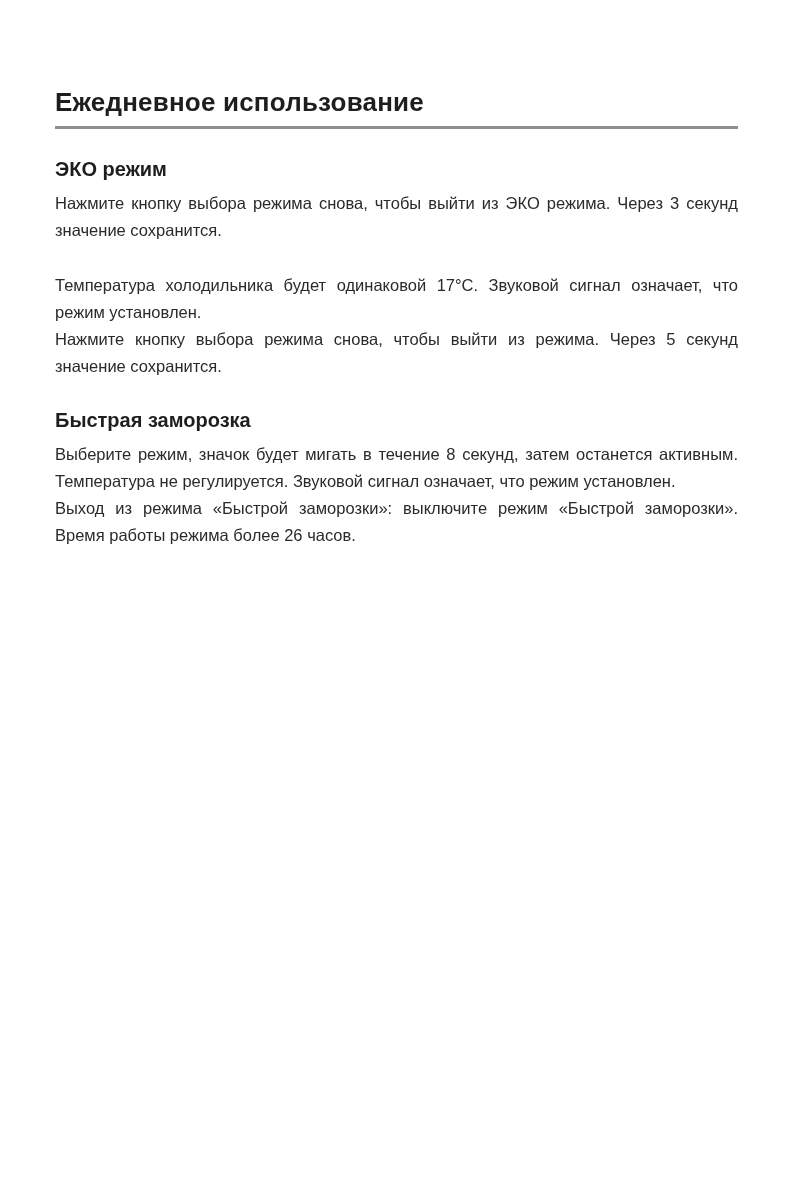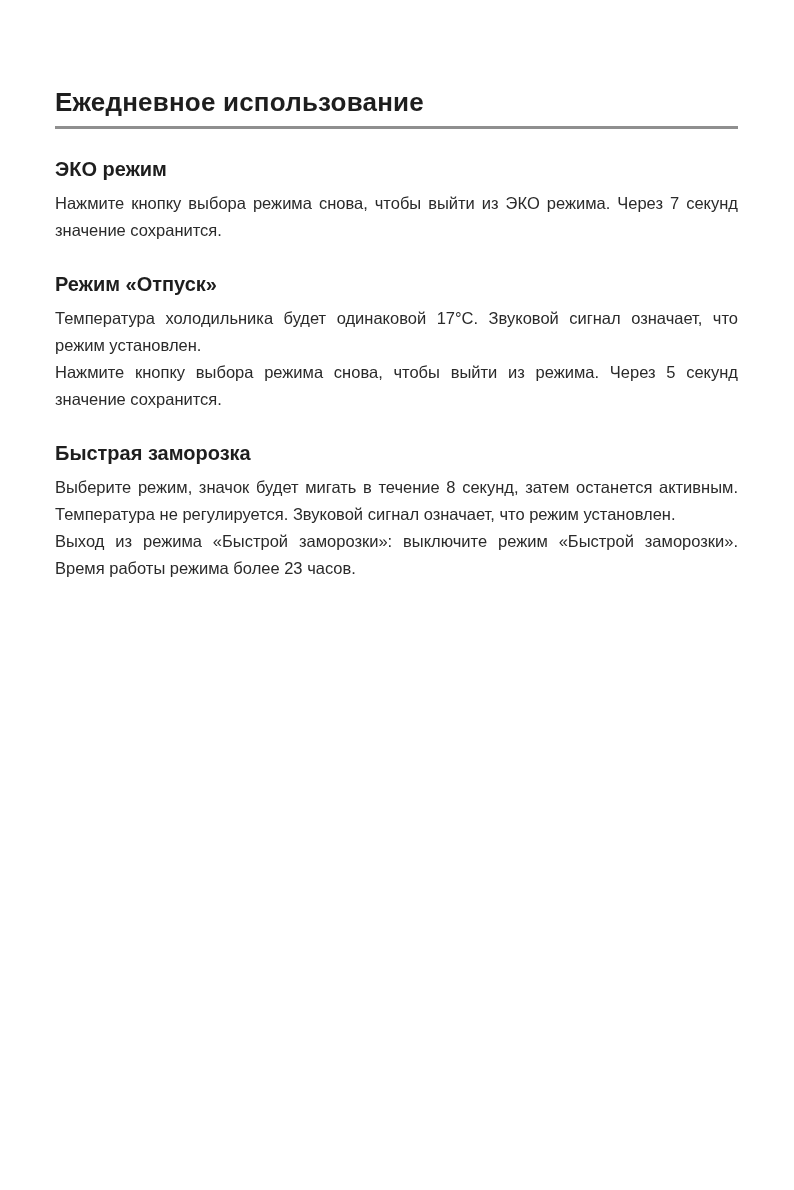--- a/index.html
+++ b/index.html
@@ -49,28 +49,27 @@
 </head>
 <body>
 
 <div class="page">
 
   <h1 class="page-title">Ежедневное использование</h1>
   <div class="title-rule"></div>
 
   <div class="section">
     <h2 class="section-heading">ЭКО режим</h2>
-    <p>Нажмите кнопку выбора режима снова, чтобы выйти из ЭКО режима. Через 7 секунд значение сохранится.</p>
+    <p>Нажмите кнопку выбора режима снова, чтобы выйти из ЭКО режима. Через 3 секунд значение сохранится.</p>
   </div>
 
   <div class="section">
-    <h2 class="section-heading">Режим «Отпуск»</h2>
     <p>Температура холодильника будет одинаковой 17°С. Звуковой сигнал означает, что режим установлен.</p>
     <p>Нажмите кнопку выбора режима снова, чтобы выйти из режима. Через 5 секунд значение сохранится.</p>
   </div>
 
   <div class="section">
     <h2 class="section-heading">Быстрая заморозка</h2>
     <p>Выберите режим, значок будет мигать в течение 8 секунд, затем останется активным. Температура не регулируется. Звуковой сигнал означает, что режим установлен.</p>
-    <p>Выход из режима «Быстрой заморозки»: выключите режим «Быстрой заморозки». Время работы режима более 23 часов.</p>
+    <p>Выход из режима «Быстрой заморозки»: выключите режим «Быстрой заморозки». Время работы режима более 26 часов.</p>
   </div>
 
 </div>
 
 </body></html>

